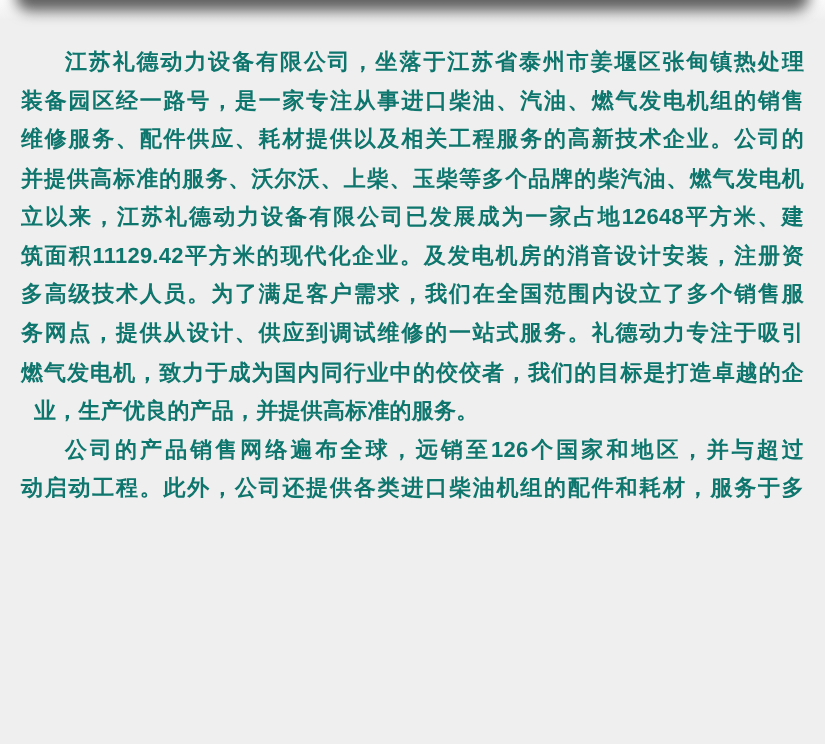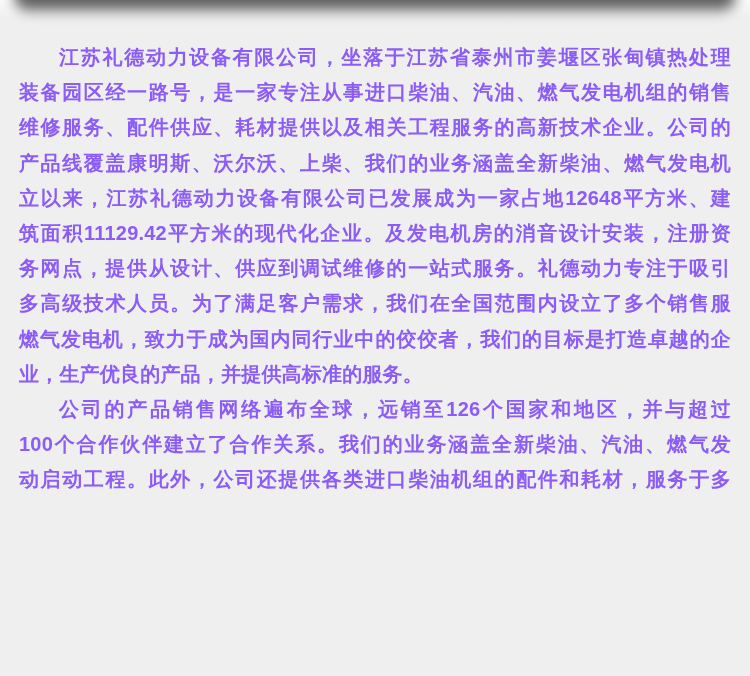--- a/index.html
+++ b/index.html
@@ -28,54 +28,53 @@
     top: -28px; left: 14px; right: 14px;
     height: 28px;
     border-radius: 14px;
     box-shadow: 0 10px 13px rgba(0, 0, 0, 0.62);
   }
 
   .article {
     position: absolute;
     top: 40px; left: 0; right: 0;
     padding: 0 19px;
-    color: #8b5cf6;
+    color: #0f766e;
     font-weight: 700;
     font-size: 20px;
     line-height: 35.2px;
   }
 
   .line {
     text-align: justify;
     text-align-last: justify;
     white-space: normal;
     letter-spacing: 0.2px;
   }
   .line.indent { text-indent: 2em; }
-  .line.para-last { text-align-last: left; }
+  .line.para-last { text-align-last: left; margin-left: 12px; }
 </style>
 </head>
 <body>
 
 <div class="top-shadow"></div>
 
 <div class="article">
 
   <div>
     <div class="line indent">江苏礼德动力设备有限公司，坐落于江苏省泰州市姜堰区张甸镇热处理</div>
     <div class="line">装备园区经一路号，是一家专注从事进口柴油、汽油、燃气发电机组的销售</div>
     <div class="line">维修服务、配件供应、耗材提供以及相关工程服务的高新技术企业。公司的</div>
-    <div class="line">产品线覆盖康明斯、沃尔沃、上柴、我们的业务涵盖全新柴油、燃气发电机</div>
+    <div class="line">并提供高标准的服务、沃尔沃、上柴、玉柴等多个品牌的柴汽油、燃气发电机</div>
     <div class="line">立以来，江苏礼德动力设备有限公司已发展成为一家占地12648平方米、建</div>
     <div class="line">筑面积11129.42平方米的现代化企业。及发电机房的消音设计安装，注册资</div>
+    <div class="line">多高级技术人员。为了满足客户需求，我们在全国范围内设立了多个销售服</div>
     <div class="line">务网点，提供从设计、供应到调试维修的一站式服务。礼德动力专注于吸引</div>
-    <div class="line">多高级技术人员。为了满足客户需求，我们在全国范围内设立了多个销售服</div>
     <div class="line">燃气发电机，致力于成为国内同行业中的佼佼者，我们的目标是打造卓越的企</div>
     <div class="line para-last">业，生产优良的产品，并提供高标准的服务。</div>
   </div>
 
   <div>
     <div class="line indent">公司的产品销售网络遍布全球，远销至126个国家和地区，并与超过</div>
-    <div class="line">100个合作伙伴建立了合作关系。我们的业务涵盖全新柴油、汽油、燃气发</div>
     <div class="line">动启动工程。此外，公司还提供各类进口柴油机组的配件和耗材，服务于多</div>
   </div>
 
 </div>
 
 </body></html>

